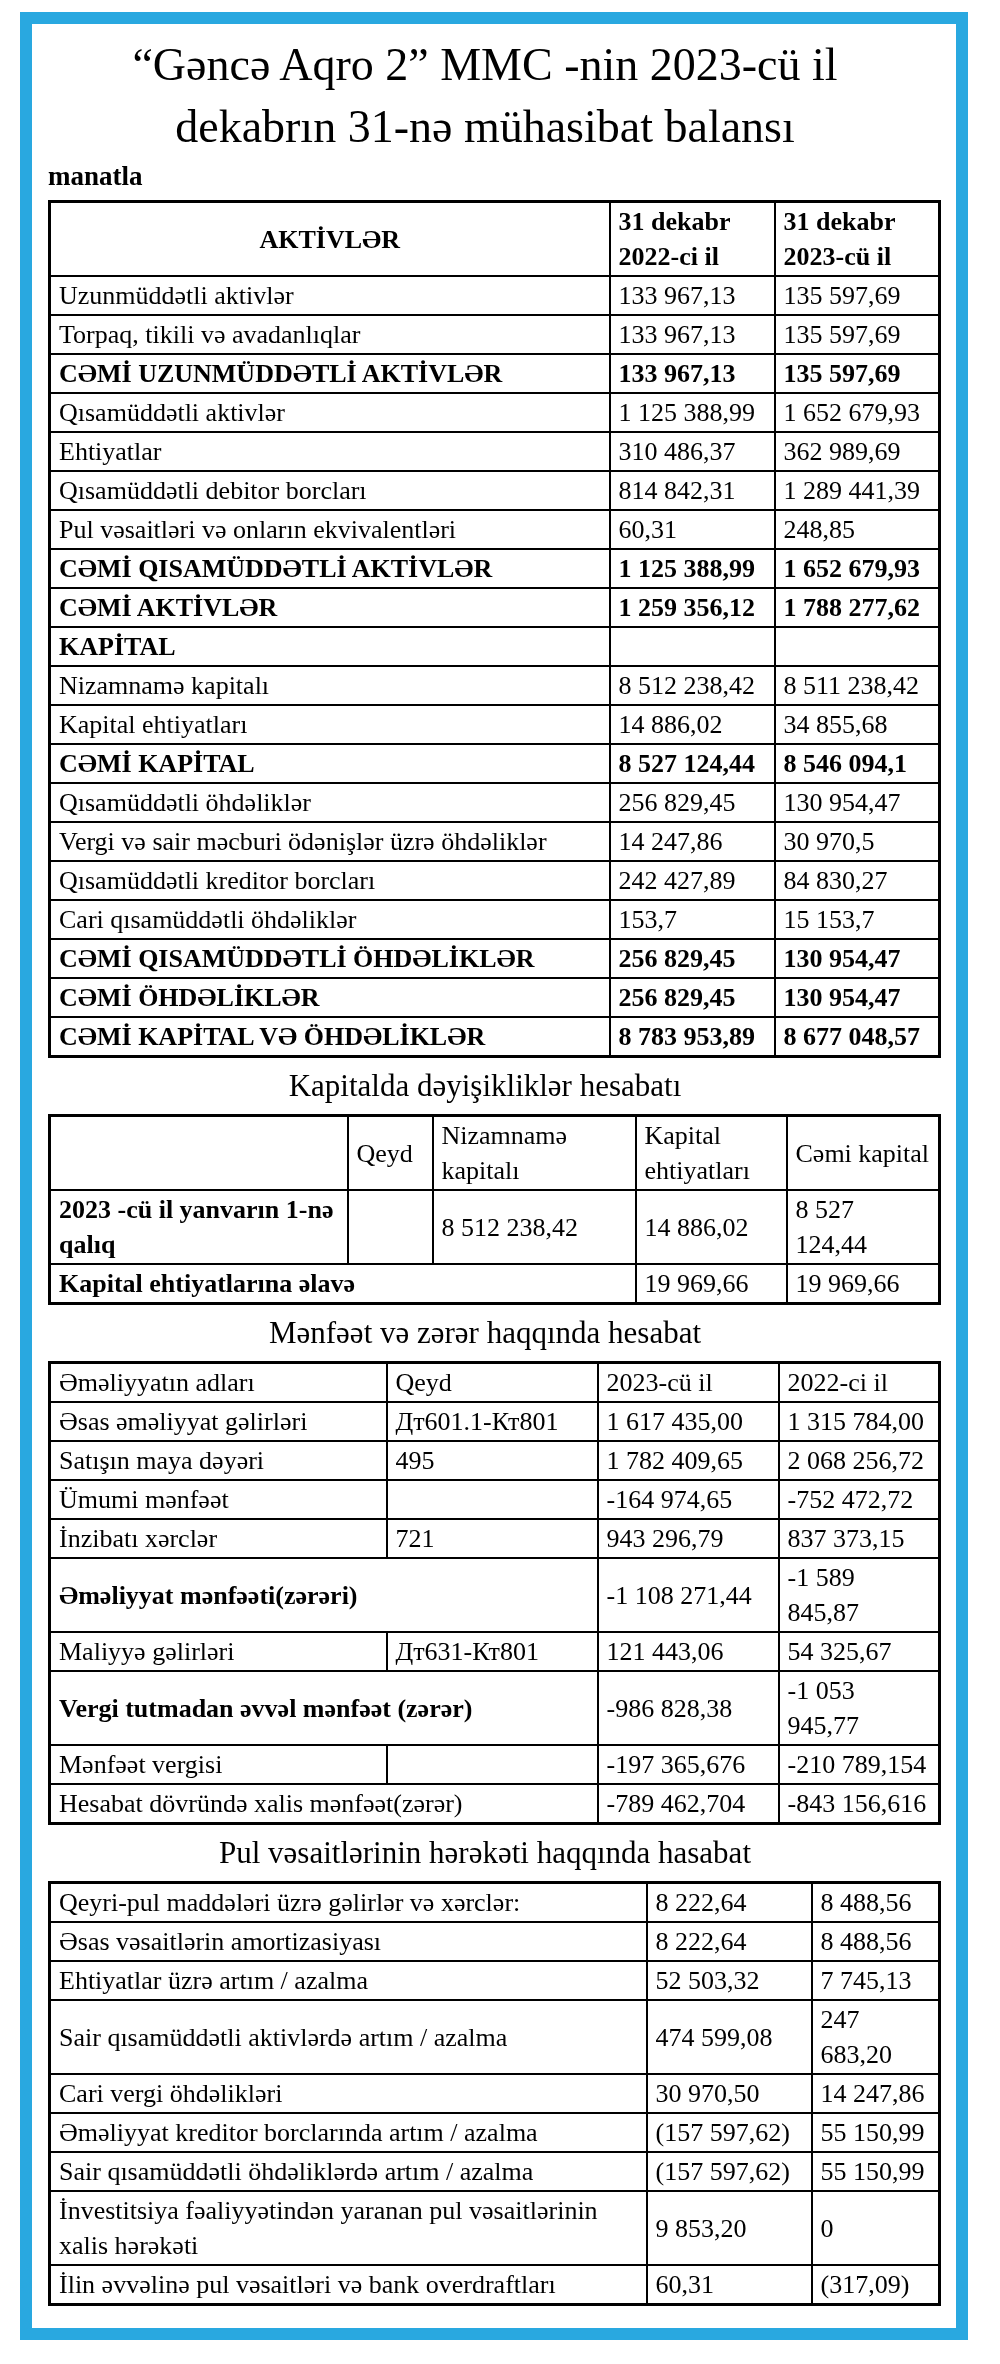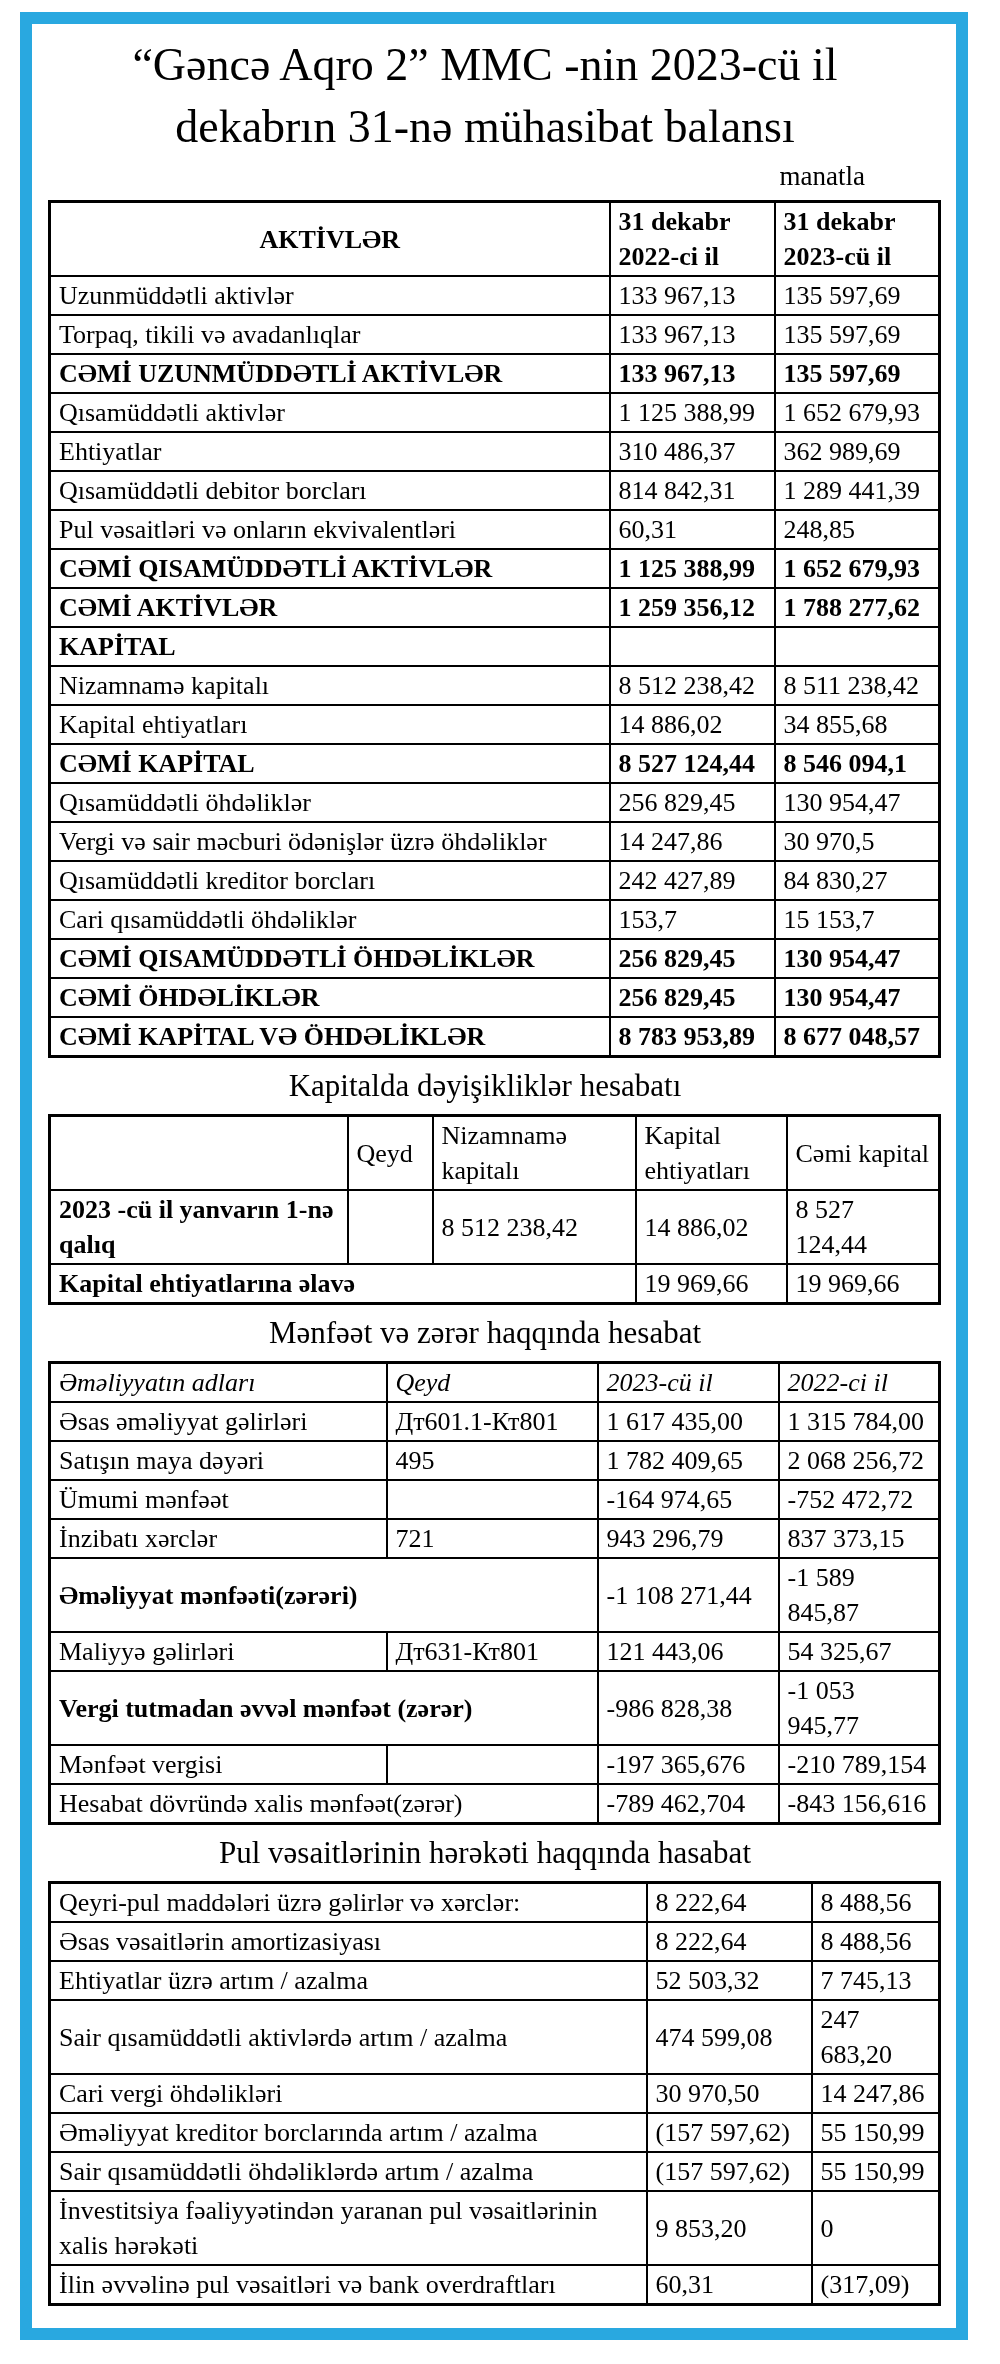--- a/index.html
+++ b/index.html
@@ -11,21 +11,21 @@
   }
   .frame {
     position: absolute; left: 20px; top: 12px;
     width: 948px; height: 2328px;
     border: 12px solid #29a8e0;
   }
   .inner { padding: 6px 34px 0 16px; }
 
   .title { text-align: center; font-size: 46px; line-height: 62px; margin-top: 4px; }
   .manatla {
-    text-align: right; font-weight: normal; font-size: 27px;
+    font-weight: bold; font-size: 27px;
     line-height: 32px; padding-right: 57px; margin-top: 2px;
   }
 
   h2.sec {
     text-align: center; font-weight: normal; font-size: 31px;
     line-height: 40px; margin: 8px 0 2px 0;
   }
 
   table.t {
     width: 890px; border-collapse: collapse; table-layout: fixed;
@@ -43,21 +43,21 @@
   
   .t1 { margin-top: 10px; border-radius: 15px; }
   .t1 th { font-weight: bold; vertical-align: top; padding-top: 4px; padding-bottom: 4px; }
   .t1 th.assets { text-align: center; }
 
   
   .t2 th { font-weight: normal; vertical-align: middle; padding-top: 3px; padding-bottom: 3px; }
   .t2 td { padding-top: 2px; padding-bottom: 2px; }
 
   
-  .t3 th { font-weight: normal; font-style: italic; }
+  .t3 th { font-weight: normal; }
 
   tr { height: 39px; }
 </style>
 </head>
 <body>
 
 <div class="frame" style="border-color: rgb(41, 168, 224);">
   <div class="inner">
 
     <div class="title">

